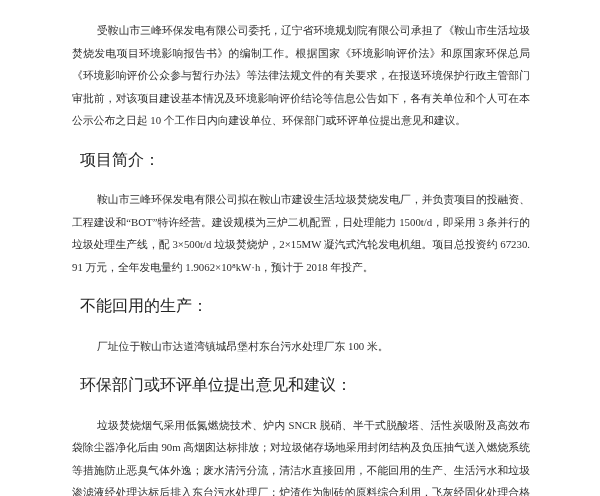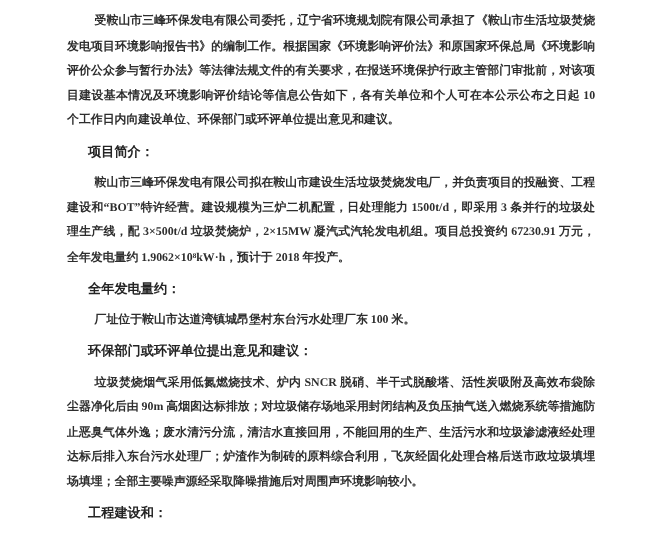--- a/index.html
+++ b/index.html
@@ -18,45 +18,44 @@
     height: 496px;
     padding: 2px 53px 0 55px;
     background: #ffffff;
     font-family: "Liberation Serif", "DejaVu Serif", serif;
     font-size: 10.8px;
     line-height: 22.5px;
     color: #2e2e2e;
     overflow: hidden;
   }
   .para {
-    margin: 6px;
+    margin: 17px;
     text-align: justify;
     text-indent: 25px;
     word-break: break-all;
-    font-weight: bold;
   }
   .heading {
     margin: 5px 0 0 0;
     padding-left: 25px;
-    font-size: 12px;
-    font-weight: bold;
+    font-size: 16px;
+    font-weight: normal;
     color: #242424;
   }
 </style>
 </head>
 <body>
 
 <div class="page">
 
   <p class="para">受鞍山市三峰环保发电有限公司委托，辽宁省环境规划院有限公司承担了《鞍山市生活垃圾焚烧发电项目环境影响报告书》的编制工作。根据国家《环境影响评价法》和原国家环保总局《环境影响评价公众参与暂行办法》等法律法规文件的有关要求，在报送环境保护行政主管部门审批前，对该项目建设基本情况及环境影响评价结论等信息公告如下，各有关单位和个人可在本公示公布之日起 10 个工作日内向建设单位、环保部门或环评单位提出意见和建议。</p>
 
   <h3 class="heading">项目简介：</h3>
   <p class="para">鞍山市三峰环保发电有限公司拟在鞍山市建设生活垃圾焚烧发电厂，并负责项目的投融资、工程建设和“BOT”特许经营。建设规模为三炉二机配置，日处理能力 1500t/d，即采用 3 条并行的垃圾处理生产线，配 3×500t/d 垃圾焚烧炉，2×15MW 凝汽式汽轮发电机组。项目总投资约 67230.91 万元，全年发电量约 1.9062×10⁸kW·h，预计于 2018 年投产。</p>
 
-  <h3 class="heading">全年发电量约：</h3>
+  <h3 class="heading">不能回用的生产：</h3>
   <p class="para">厂址位于鞍山市达道湾镇城昂堡村东台污水处理厂东 100 米。</p>
 
   <h3 class="heading">环保部门或环评单位提出意见和建议：</h3>
   <p class="para">垃圾焚烧烟气采用低氮燃烧技术、炉内 SNCR 脱硝、半干式脱酸塔、活性炭吸附及高效布袋除尘器净化后由 90m 高烟囱达标排放；对垃圾储存场地采用封闭结构及负压抽气送入燃烧系统等措施防止恶臭气体外逸；废水清污分流，清洁水直接回用，不能回用的生产、生活污水和垃圾渗滤液经处理达标后排入东台污水处理厂；炉渣作为制砖的原料综合利用，飞灰经固化处理合格后送市政垃圾填埋场填埋；全部主要噪声源经采取降噪措施后对周围声环境影响较小。</p>
 
   <h3 class="heading">工程建设和：</h3>
 
 </div>
 
 </body></html>

